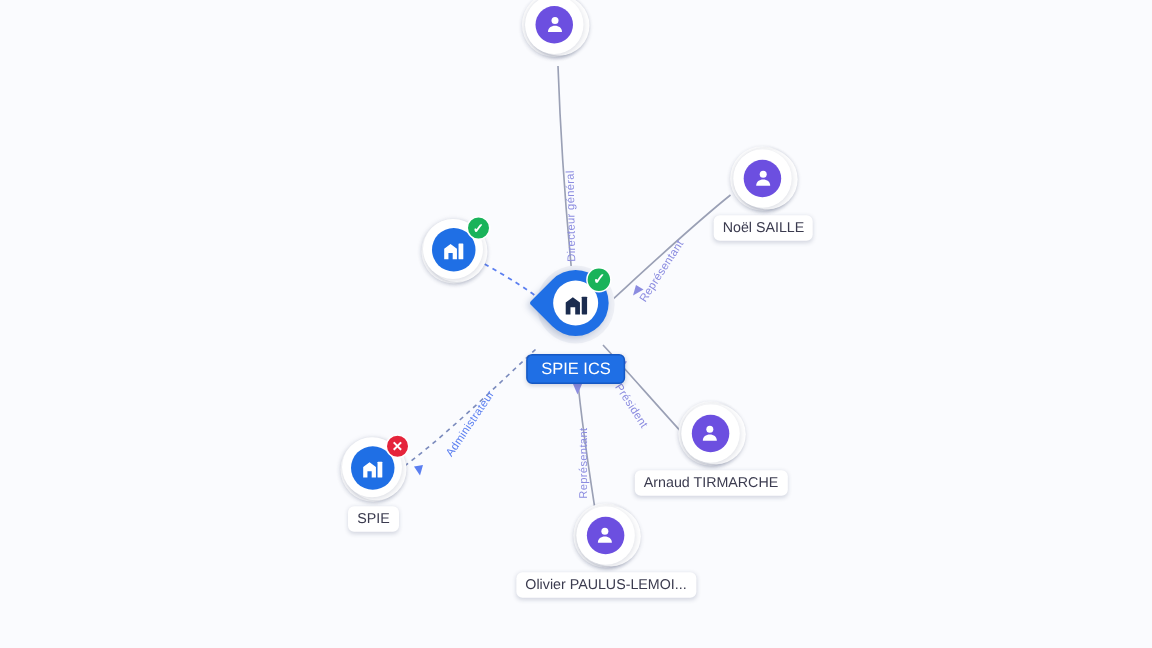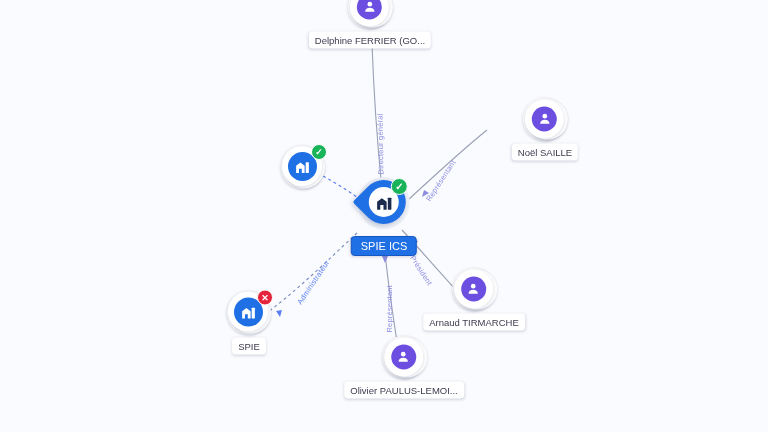--- a/index.html
+++ b/index.html
@@ -206,24 +206,23 @@
       <div class="card c3"></div>
       <div class="disc">
         <div class="avatar">
           <svg width="14" height="14" viewBox="0 0 24 24" fill="#fff">
             <circle cx="12" cy="8" r="4"></circle>
             <path d="M4 21c0-4.4 3.6-7 8-7s8 2.6 8 7z"></path>
           </svg>
         </div>
       </div>
     </div>
-    <div class="label">Delphine FERRIER (GO...</div>
-  </div>
-
-  <div class="node" style="left:509px; top:128px;margin-left:36px;">
+  </div>
+
+  <div class="node" style="left:509px; top:128px;">
     <div class="stack">
       <div class="card c1"></div>
       <div class="card c2"></div>
       <div class="card c3"></div>
       <div class="disc">
         <div class="avatar">
           <svg width="14" height="14" viewBox="0 0 24 24" fill="#fff">
             <circle cx="12" cy="8" r="4"></circle>
             <path d="M4 21c0-4.4 3.6-7 8-7s8 2.6 8 7z"></path>
           </svg>

